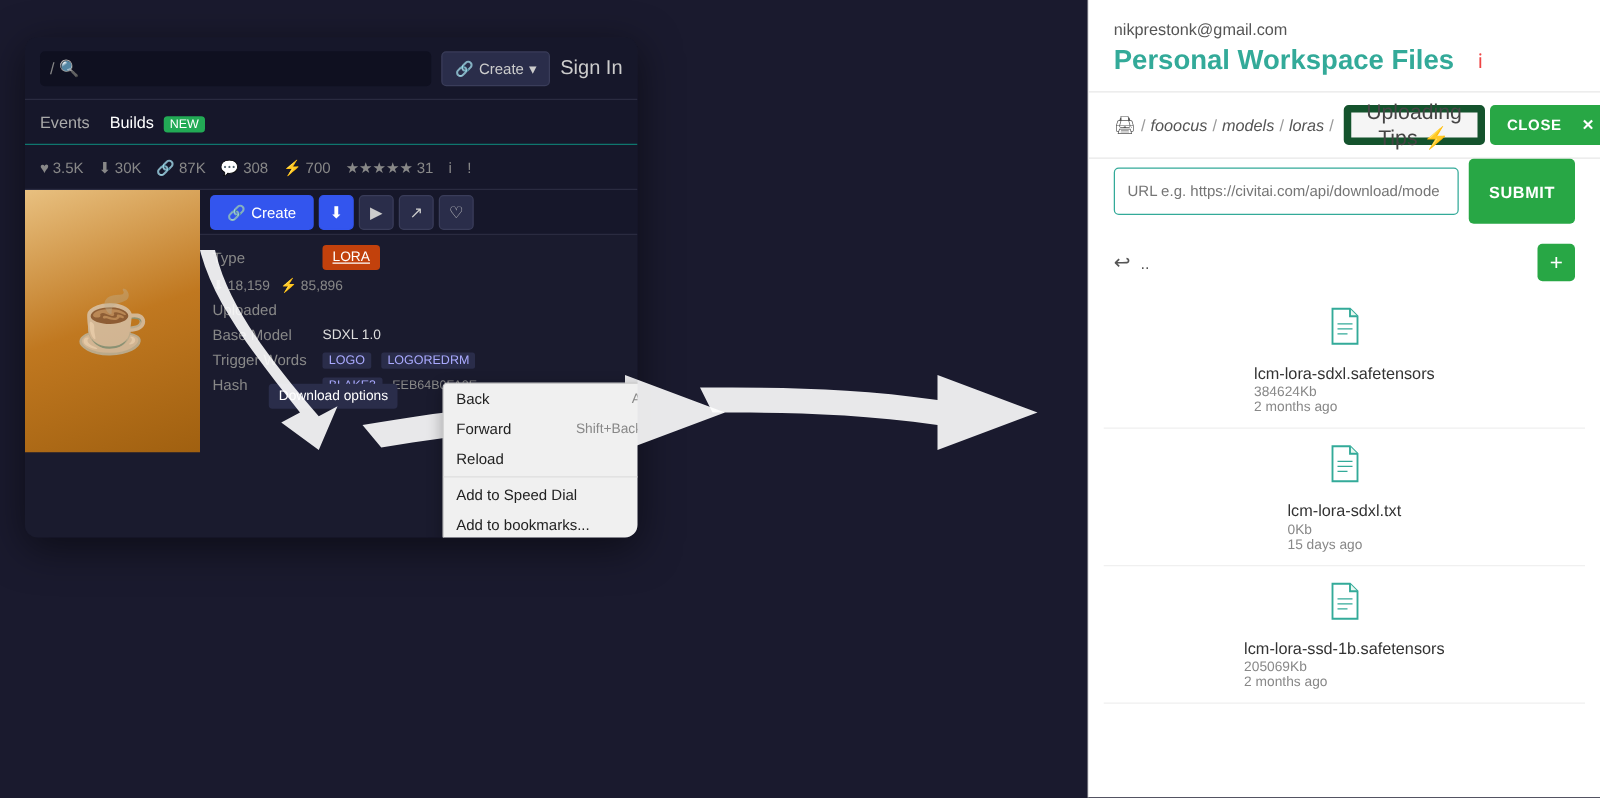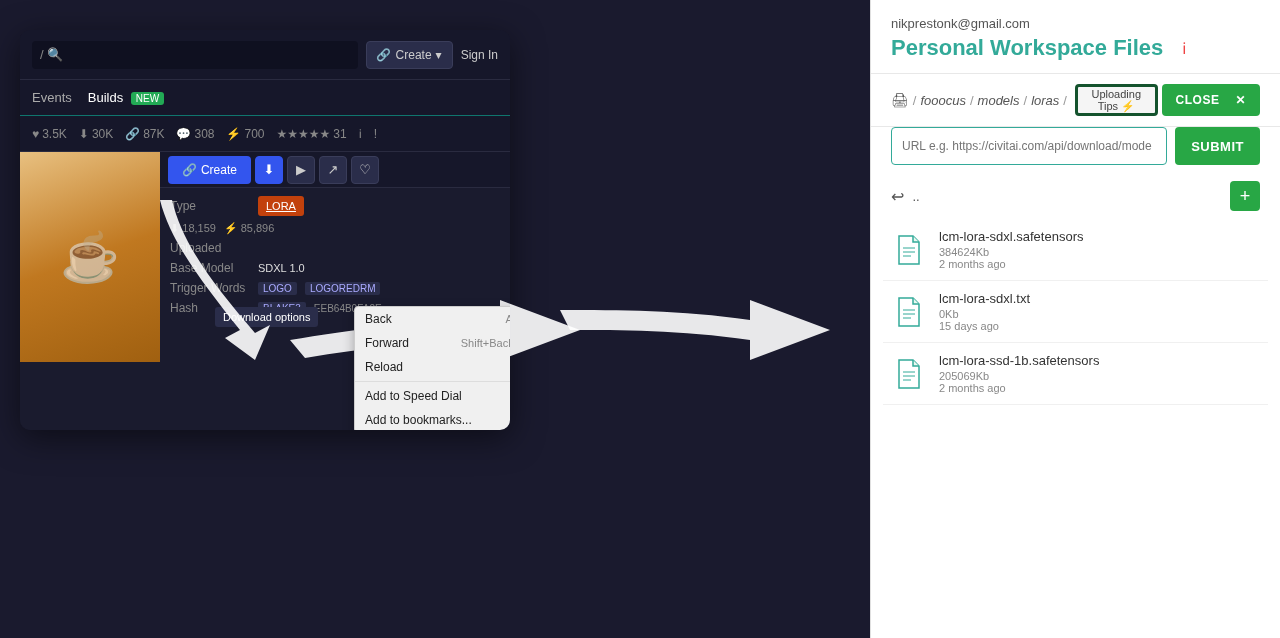--- a/index.html
+++ b/index.html
@@ -79,21 +79,21 @@
       align-items: center;
       gap: 4px;
       cursor: pointer;
     }
 
     .browser-signin-btn {
       height: 28px;
       background: transparent;
       border: none;
       color: #ccc;
-      font-size: 12px;
+      font-size: 16px;
       cursor: pointer;
       text-align: right;
     }
 
     .browser-tabs {
       height: 36px;
       background: #16172a;
       display: flex;
       align-items: center;
       padding: 0 12px;
@@ -352,24 +352,24 @@
     }
 
     .breadcrumb-home {
       color: #555;
       font-size: 14px;
     }
 
     .uploading-tips-btn {
       height: 32px;
       background: #f5f5f5;
-      border: 3px solid #14532d;
+      border: 6px solid #14532d;
       border-radius: 4px;
       padding: 0 12px;
-      font-size: 11px;
+      font-size: 17px;
       color: #444;
       cursor: pointer;
       display: flex;
       align-items: center;
       gap: 4px;
     }
 
     .close-btn {
       height: 32px;
       background: #28a745;
@@ -428,21 +428,21 @@
       height: 38px;
       border: 1px solid #3a9;
       border-radius: 4px;
       padding: 0 10px;
       font-size: 12px;
       color: #888;
       outline: none;
     }
 
     .submit-btn {
-      height: 38px;
+      height: 52px;
       background: #28a745;
       border: none;
       border-radius: 4px;
       padding: 0 16px;
       color: #fff;
       font-size: 13px;
       font-weight: 700;
       cursor: pointer;
       letter-spacing: 0.5px;
     }
@@ -489,20 +489,21 @@
       position: relative;
     }
 
     .file-item {
       display: flex;
       align-items: center;
       padding: 10px 8px;
       border-bottom: 1px solid #f0f0f0;
       gap: 12px;
       cursor: pointer;
+      flex-direction: column;
     }
 
     .file-icon {
       width: 36px;
       height: 36px;
       display: flex;
       align-items: center;
       justify-content: center;
       flex-shrink: 0;
     }

